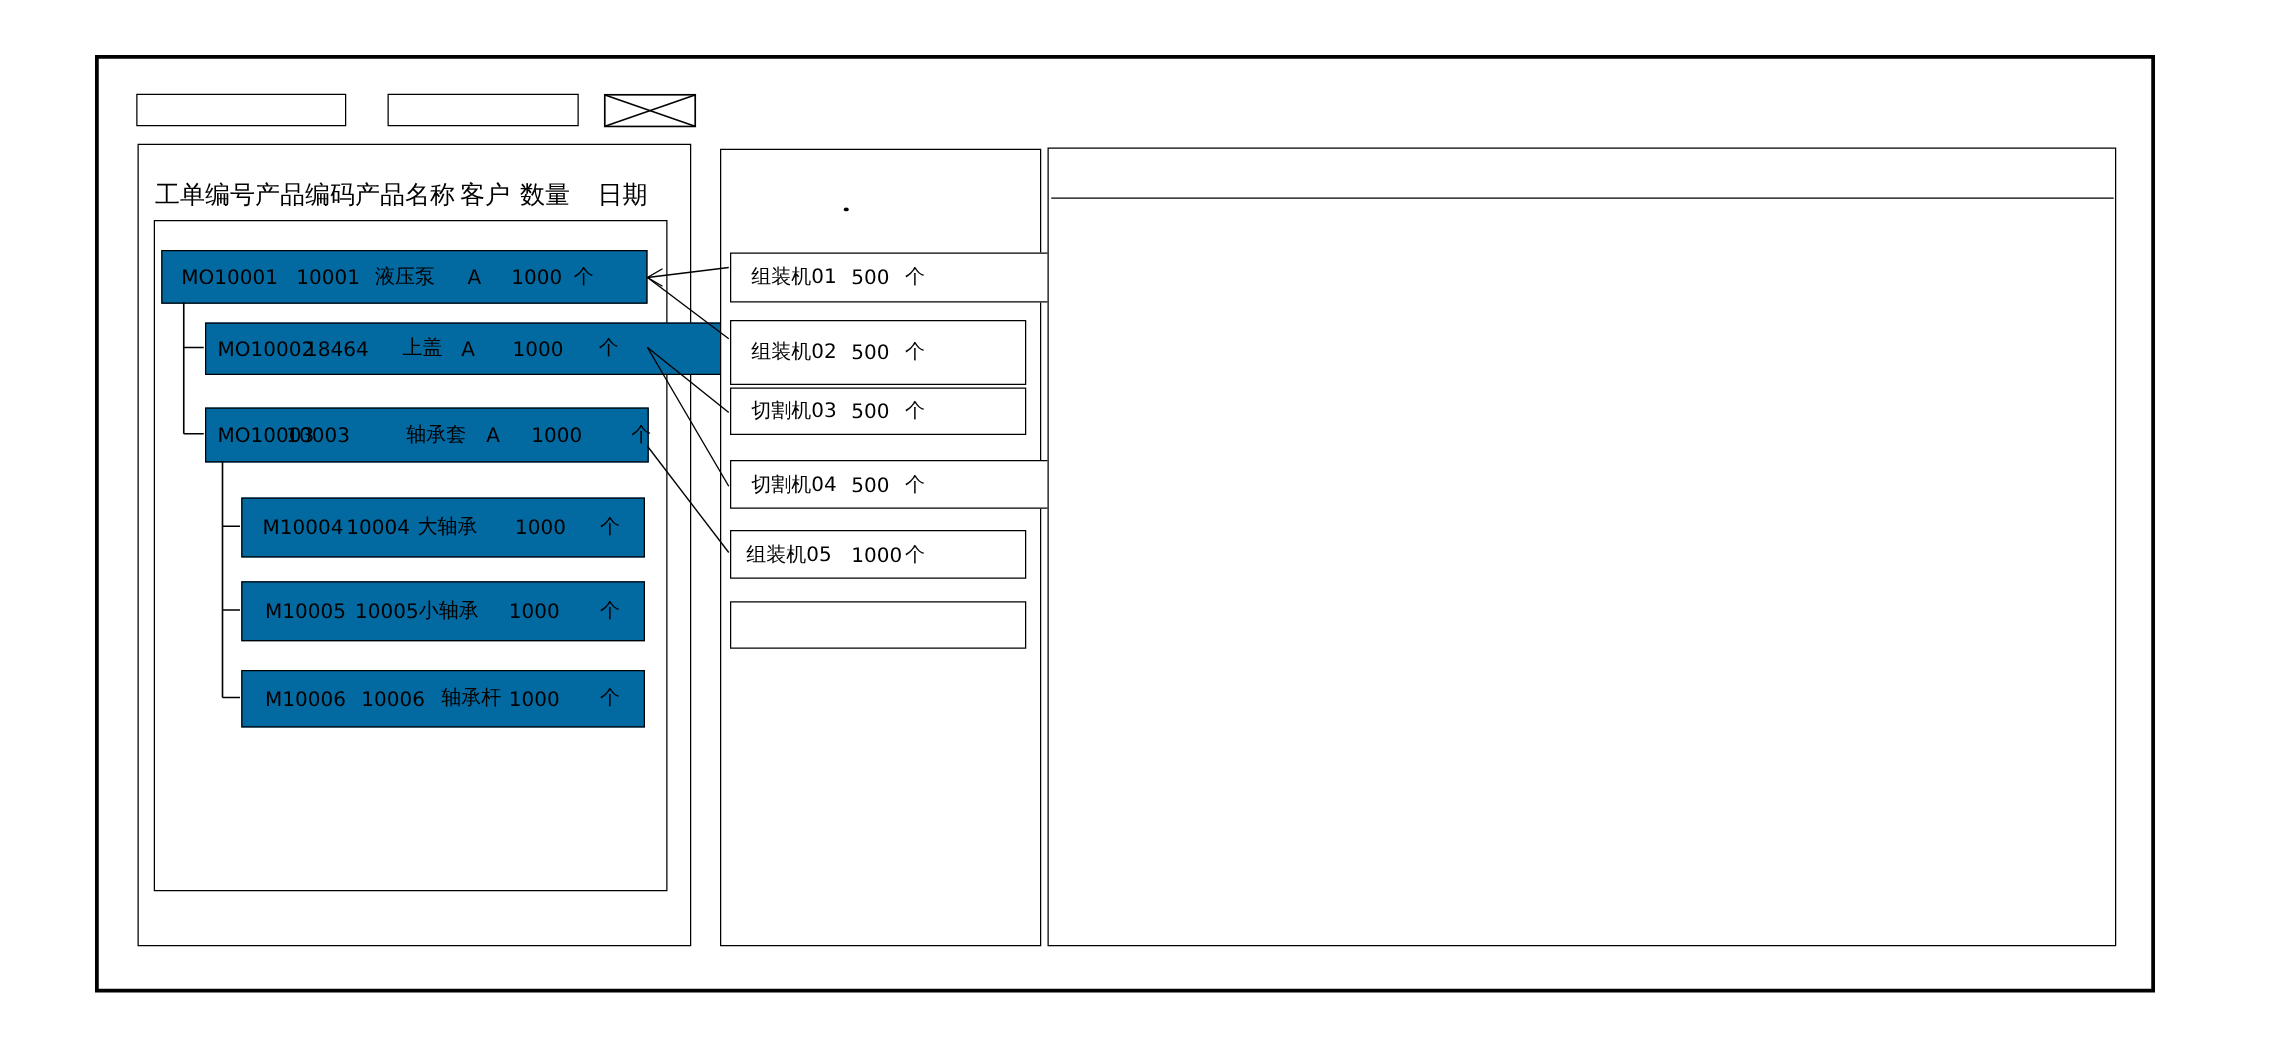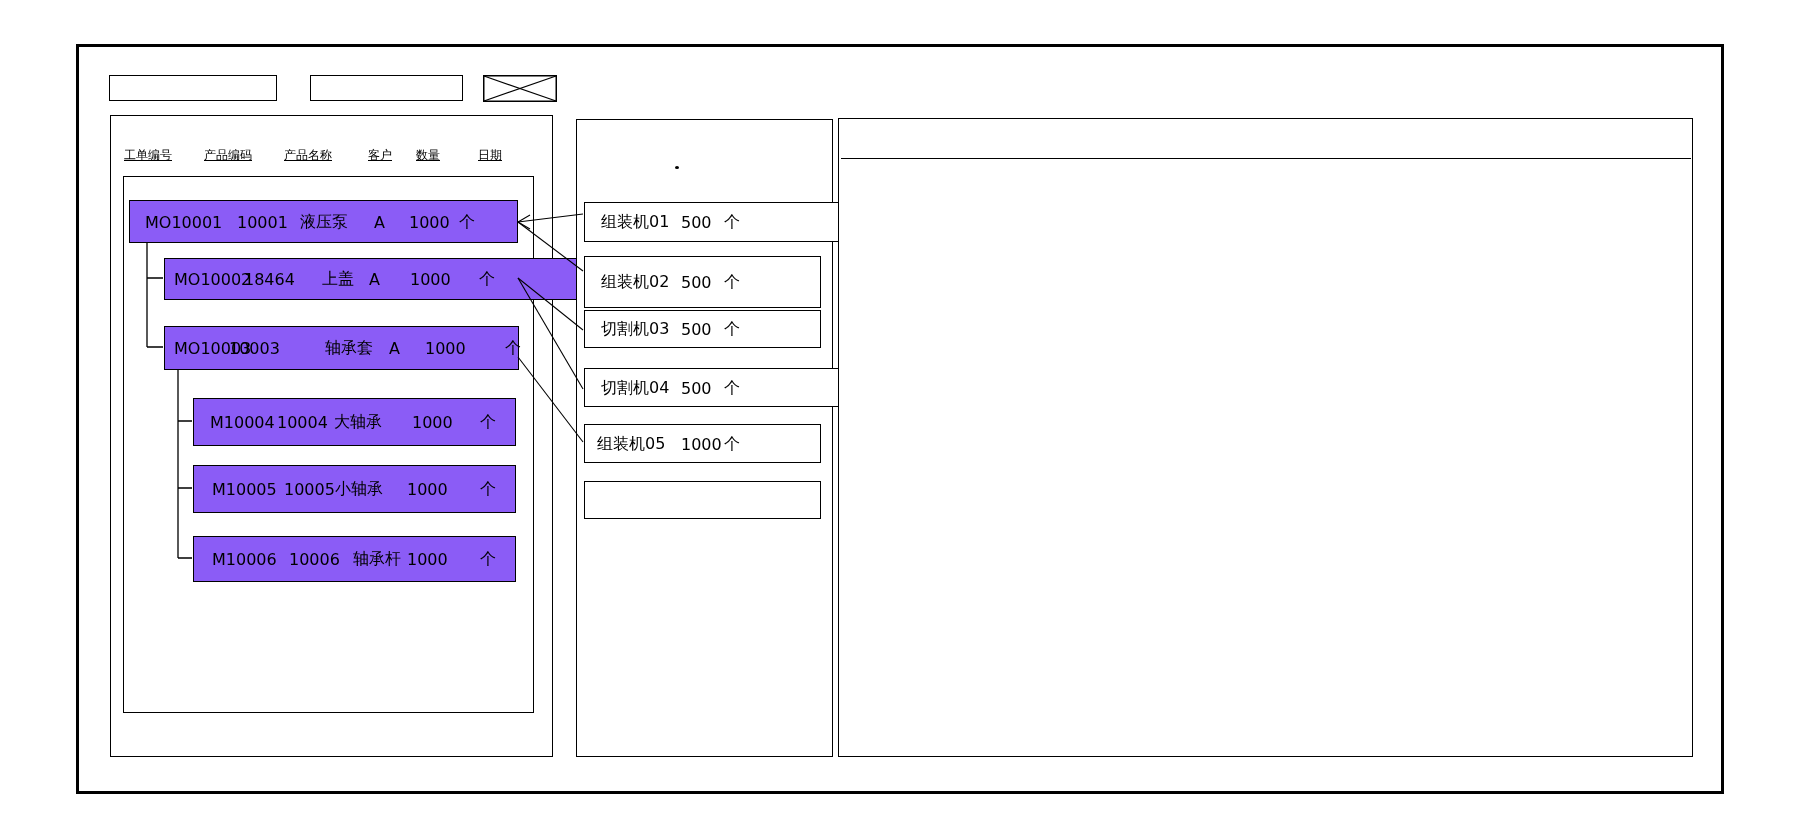--- a/index.html
+++ b/index.html
@@ -4,22 +4,22 @@
 <style>
   html,body{margin:0;padding:0;background:#fff;}
   .canvas{
     position:relative;width:1819px;height:833px;background:#fff;
     font-family:"DejaVu Sans","Liberation Sans",sans-serif;color:#000;
     overflow:hidden;
   }
   .frame{position:absolute;border:3px solid #000;background:#fff;}
   .box{position:absolute;border:1.5px solid #000;background:#fff;box-sizing:border-box;}
   .panel{position:absolute;border:1.5px solid #000;background:#fff;box-sizing:border-box;}
-  .hdr{position:absolute;top:30px;height:18px;line-height:18px;font-size:12px;white-space:nowrap;text-decoration:underline;}
-  .rowbox{position:absolute;border:1.5px solid #000;background:#8b5cf6;box-sizing:border-box;}
+  .hdr{position:absolute;top:30px;height:18px;line-height:18px;font-size:20px;white-space:nowrap;}
+  .rowbox{position:absolute;border:1.5px solid #000;background:#0369a1;box-sizing:border-box;}
   .rowbox span{position:absolute;top:50%;transform:translateY(-50%);font-size:16px;white-space:nowrap;}
   .mbox{position:absolute;border:1.5px solid #000;background:#fff;box-sizing:border-box;}
   .mbox span{position:absolute;top:50%;transform:translateY(-50%);font-size:16px;white-space:nowrap;}
   .overlay{position:absolute;left:0;top:0;pointer-events:none;}
   .divider{position:absolute;border-top:1.5px solid #000;height:0;}
   .dot{position:absolute;width:4px;height:3px;background:#000;border-radius:50%;}
   .xph{position:absolute;box-sizing:border-box;}
   .xph svg{display:block;}
 </style>
 </head>

